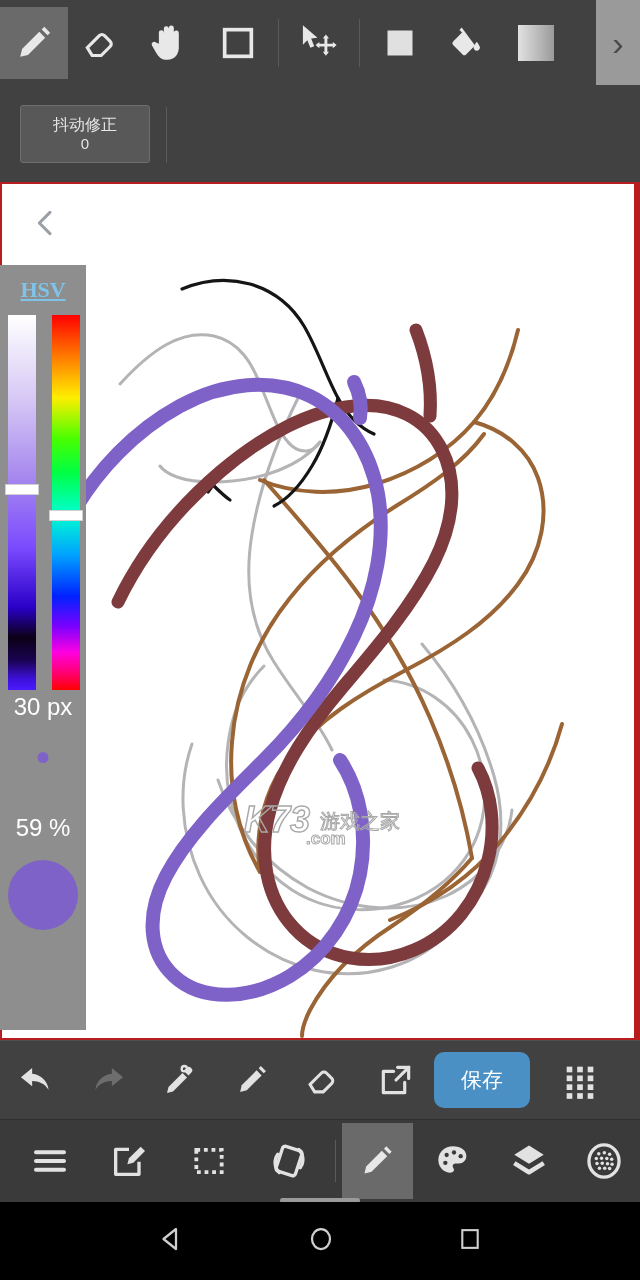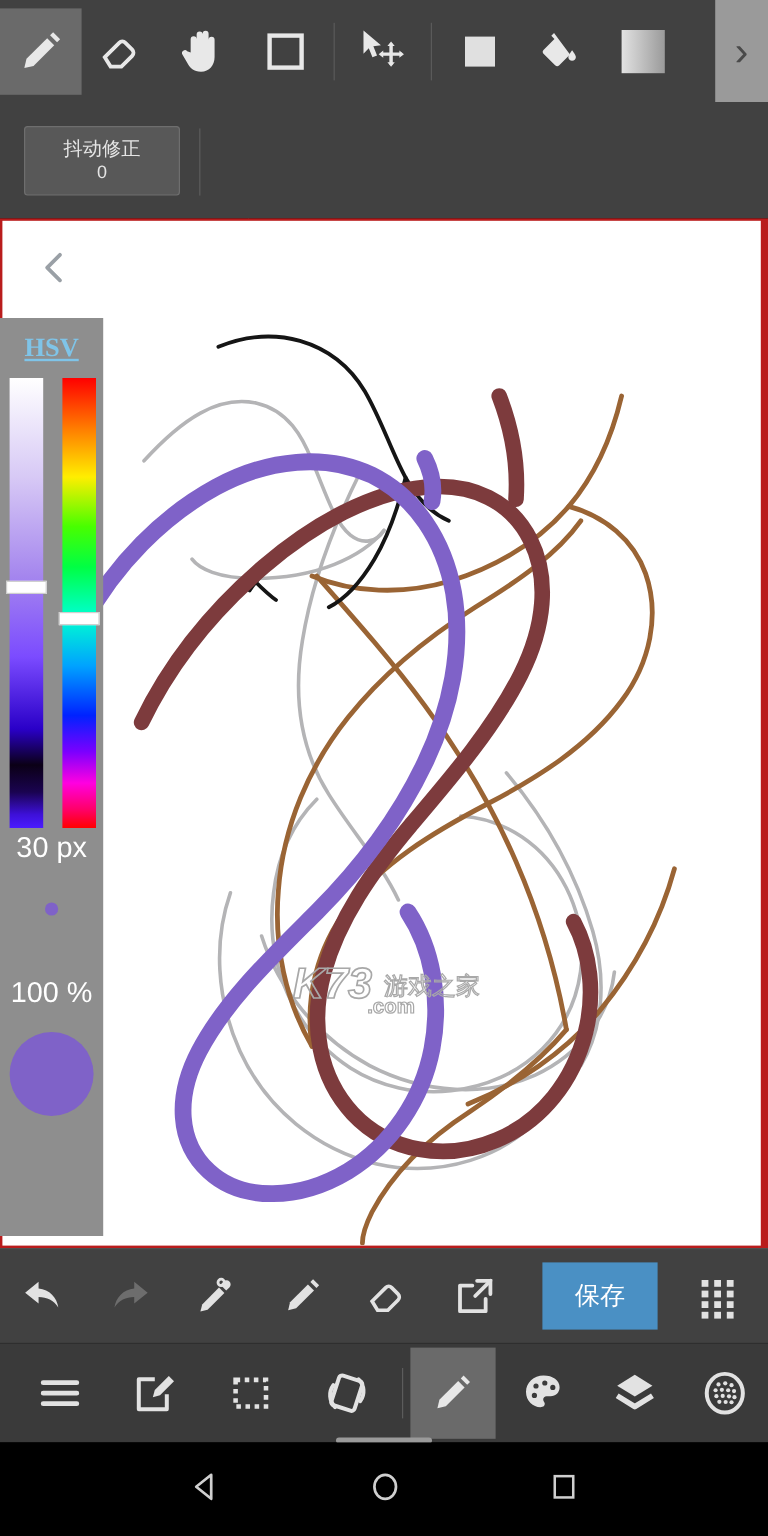--- a/index.html
+++ b/index.html
@@ -87,23 +87,23 @@
 
   
   .actionbar{
     position:absolute; left:0; top:1040px; width:640px; height:80px;
     background:#414141; display:flex; align-items:center;
     border-top:1px solid #4f4f4f; border-bottom:1px solid #2e2e2e;
   }
   .act{ flex:0 0 auto; width:72px; height:80px; display:flex;
         align-items:center; justify-content:center; }
   .savebtn{
-    width:96px; height:56px; background:#4a90c4; border-radius:0;
+    width:96px; height:56px; background:#4a90c4; border-radius:10px;
     color:#ffffff; font-size:21px; display:flex; align-items:center; justify-content:center;
-    margin-left:20px;
+    margin-left:2px;
   }
 
   
   .navbar{
     position:absolute; left:0; top:1120px; width:640px; height:82px;
     background:#3a3a3a; display:flex; align-items:center;
   }
   .nav{ width:72px; height:76px; display:flex; align-items:center; justify-content:center; }
   .nav.sel{ background:#6a6a6a; }
   .nsep{ width:1px; height:42px; background:#5c5c5c; }
@@ -360,21 +360,21 @@
       <div class="bar sv">
         <div class="thumb" style="left:-3px;right:-3px;top:45%;"></div>
       </div>
       <div class="bar hue">
         <div class="thumb" style="left:-3px;right:-3px;top:52%;"></div>
       </div>
     </div>
 
     <div class="szlabel">30 px</div>
     <div class="szdot"></div>
-    <div class="oplabel">100 %</div>
+    <div class="oplabel">59 %</div>
     <div class="swatch"></div>
   </div>
 
   <div class="actionbar">
 
     <div class="act">
       <svg width="42" height="42" viewBox="0 0 24 24">
         <path d="M9.8 5.2L3.4 10.4l6.4 5.2v-3.1c4 0 7.2 1.6 9.4 5 -0.6-4.8-4.2-8.6-9.4-9.1z" fill="#e2e2e2"></path>
       </svg>
     </div>

